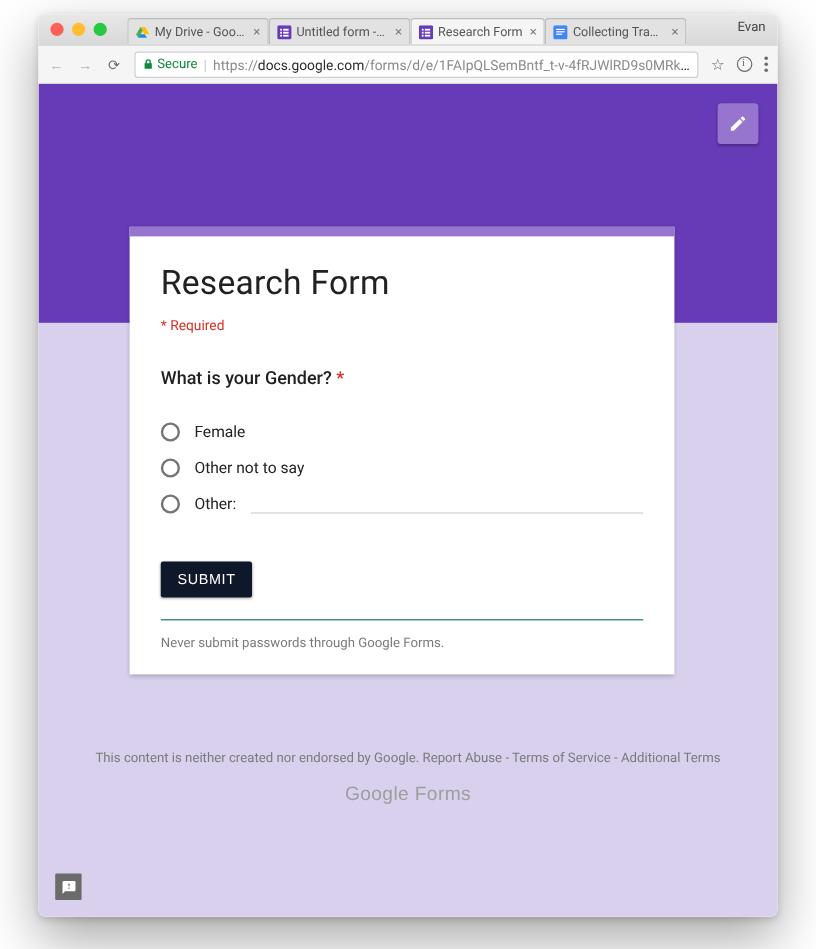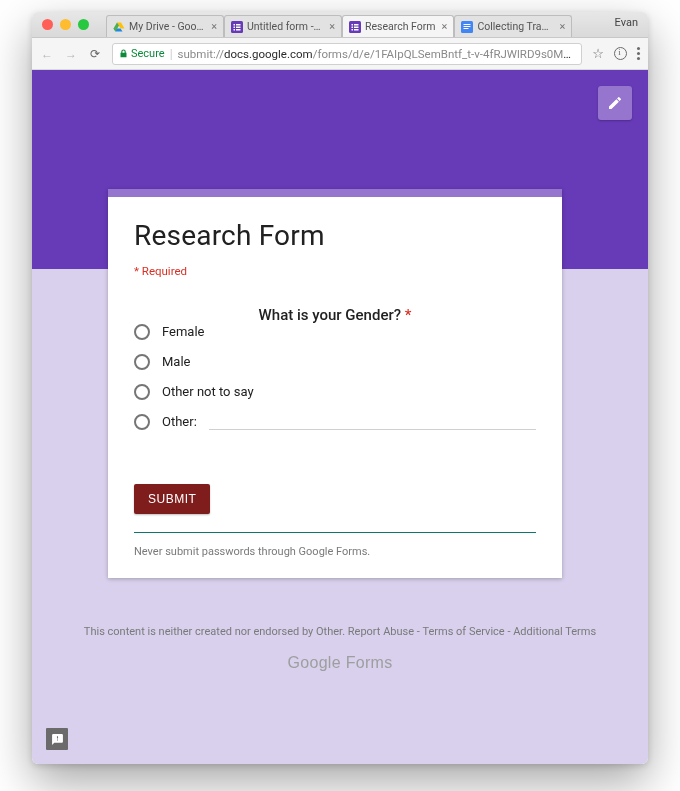--- a/index.html
+++ b/index.html
@@ -141,43 +141,43 @@
     font-weight: 400;
     color:#212121;
     margin-bottom: 12px;
     letter-spacing:0.2px;
   }
   .required-note { color:#d93025; font-size:11.5px; margin-bottom: 28px; }
   .question {
     font-size:15px;
     color:#212121;
     font-weight:500;
-    text-align: center;
+    margin-bottom: 14px;
   }
   .question .ast { color:#d93025; }
   .option {
     display:flex;
-    align-items:flex-start;
+    align-items:flex-end;
     gap:12px;
     height:30px;
     font-size:13px;
     color:#212121;
   }
   .radio {
     width:16px;height:16px;border:2px solid #757575;border-radius:50%;
     flex-shrink:0;
   }
   .other-line {
     flex:1;
     border-bottom:1px solid #d0d0d0;
     height:16px;
   }
   .submit {
     margin-top:40px;
-    background:#7f1d1d;
+    background:#0f172a;
     color:#fff;
     font-size:12px;
     letter-spacing:.5px;
     font-weight:500;
     border:none;
     padding:8px 14px;
     border-radius:2px;
     box-shadow:0 1px 2px rgba(0,0,0,0.25);
   }
   .warning {
@@ -289,21 +289,21 @@
     <span class="nav-icon reload">⟳</span>
     <div class="omnibox">
       <span class="secure">
         <svg width="9" height="11" viewBox="0 0 24 24">
             <path fill="#0a8a3a" d="M18 10V7a6 6 0 10-12 0v3H4v12h16V10zm-9-3a3 3 0 116 0v3H9z"></path>
           </svg>
         <span>Secure</span>
       </span>
       <span style="color:#ccc">|</span>
       <span class="url">
-        <span class="dim">submit://</span><span>docs.google.com</span><span class="dim">/forms/d/e/1FAIpQLSemBntf_t-v-4fRJWlRD9s0MRkkrgUwQYX…</span>
+        <span class="dim">https://</span><span>docs.google.com</span><span class="dim">/forms/d/e/1FAIpQLSemBntf_t-v-4fRJWlRD9s0MRkkrgUwQYX…</span>
       </span>
     </div>
     <div class="right-icons">
       <span class="star">☆</span>
       <span class="info-circle"></span>
       <span class="kebab">
           <span></span>
           <span></span>
           <span></span>
         </span>
@@ -326,39 +326,35 @@
       <div class="question">
         <span>What is your Gender? </span><span class="ast">*</span>
       </div>
 
       <div class="option">
         <span class="radio"></span>
         <span>Female</span>
       </div>
       <div class="option">
         <span class="radio"></span>
-        <span>Male</span>
-      </div>
-      <div class="option">
-        <span class="radio"></span>
         <span>Other not to say</span>
       </div>
       <div class="option">
         <span class="radio"></span>
         <span>Other:</span>
         <span class="other-line"></span>
       </div>
 
       <button class="submit">SUBMIT</button>
 
       <div class="warning">Never submit passwords through Google Forms.</div>
     </div>
 
     <div class="footer">
-      <span>This content is neither created nor endorsed by Other. </span><a href="#">Report Abuse</a><span> - </span><a href="#">Terms of Service</a><span> - </span><a href="#">Additional Terms</a>
+      <span>This content is neither created nor endorsed by Google. </span><a href="#">Report Abuse</a><span> - </span><a href="#">Terms of Service</a><span> - </span><a href="#">Additional Terms</a>
       <div class="gforms-logo">
         <span class="g">Google</span><span> Forms</span>
       </div>
     </div>
 
     <div class="feedback">
       <svg width="13" height="13" viewBox="0 0 24 24">
           <path d="M20 2H4a2 2 0 00-2 2v18l4-4h14a2 2 0 002-2V4a2 2 0 00-2-2zm-7 12h-2v-2h2zm0-4h-2V6h2z"></path>
         </svg>
     </div>

